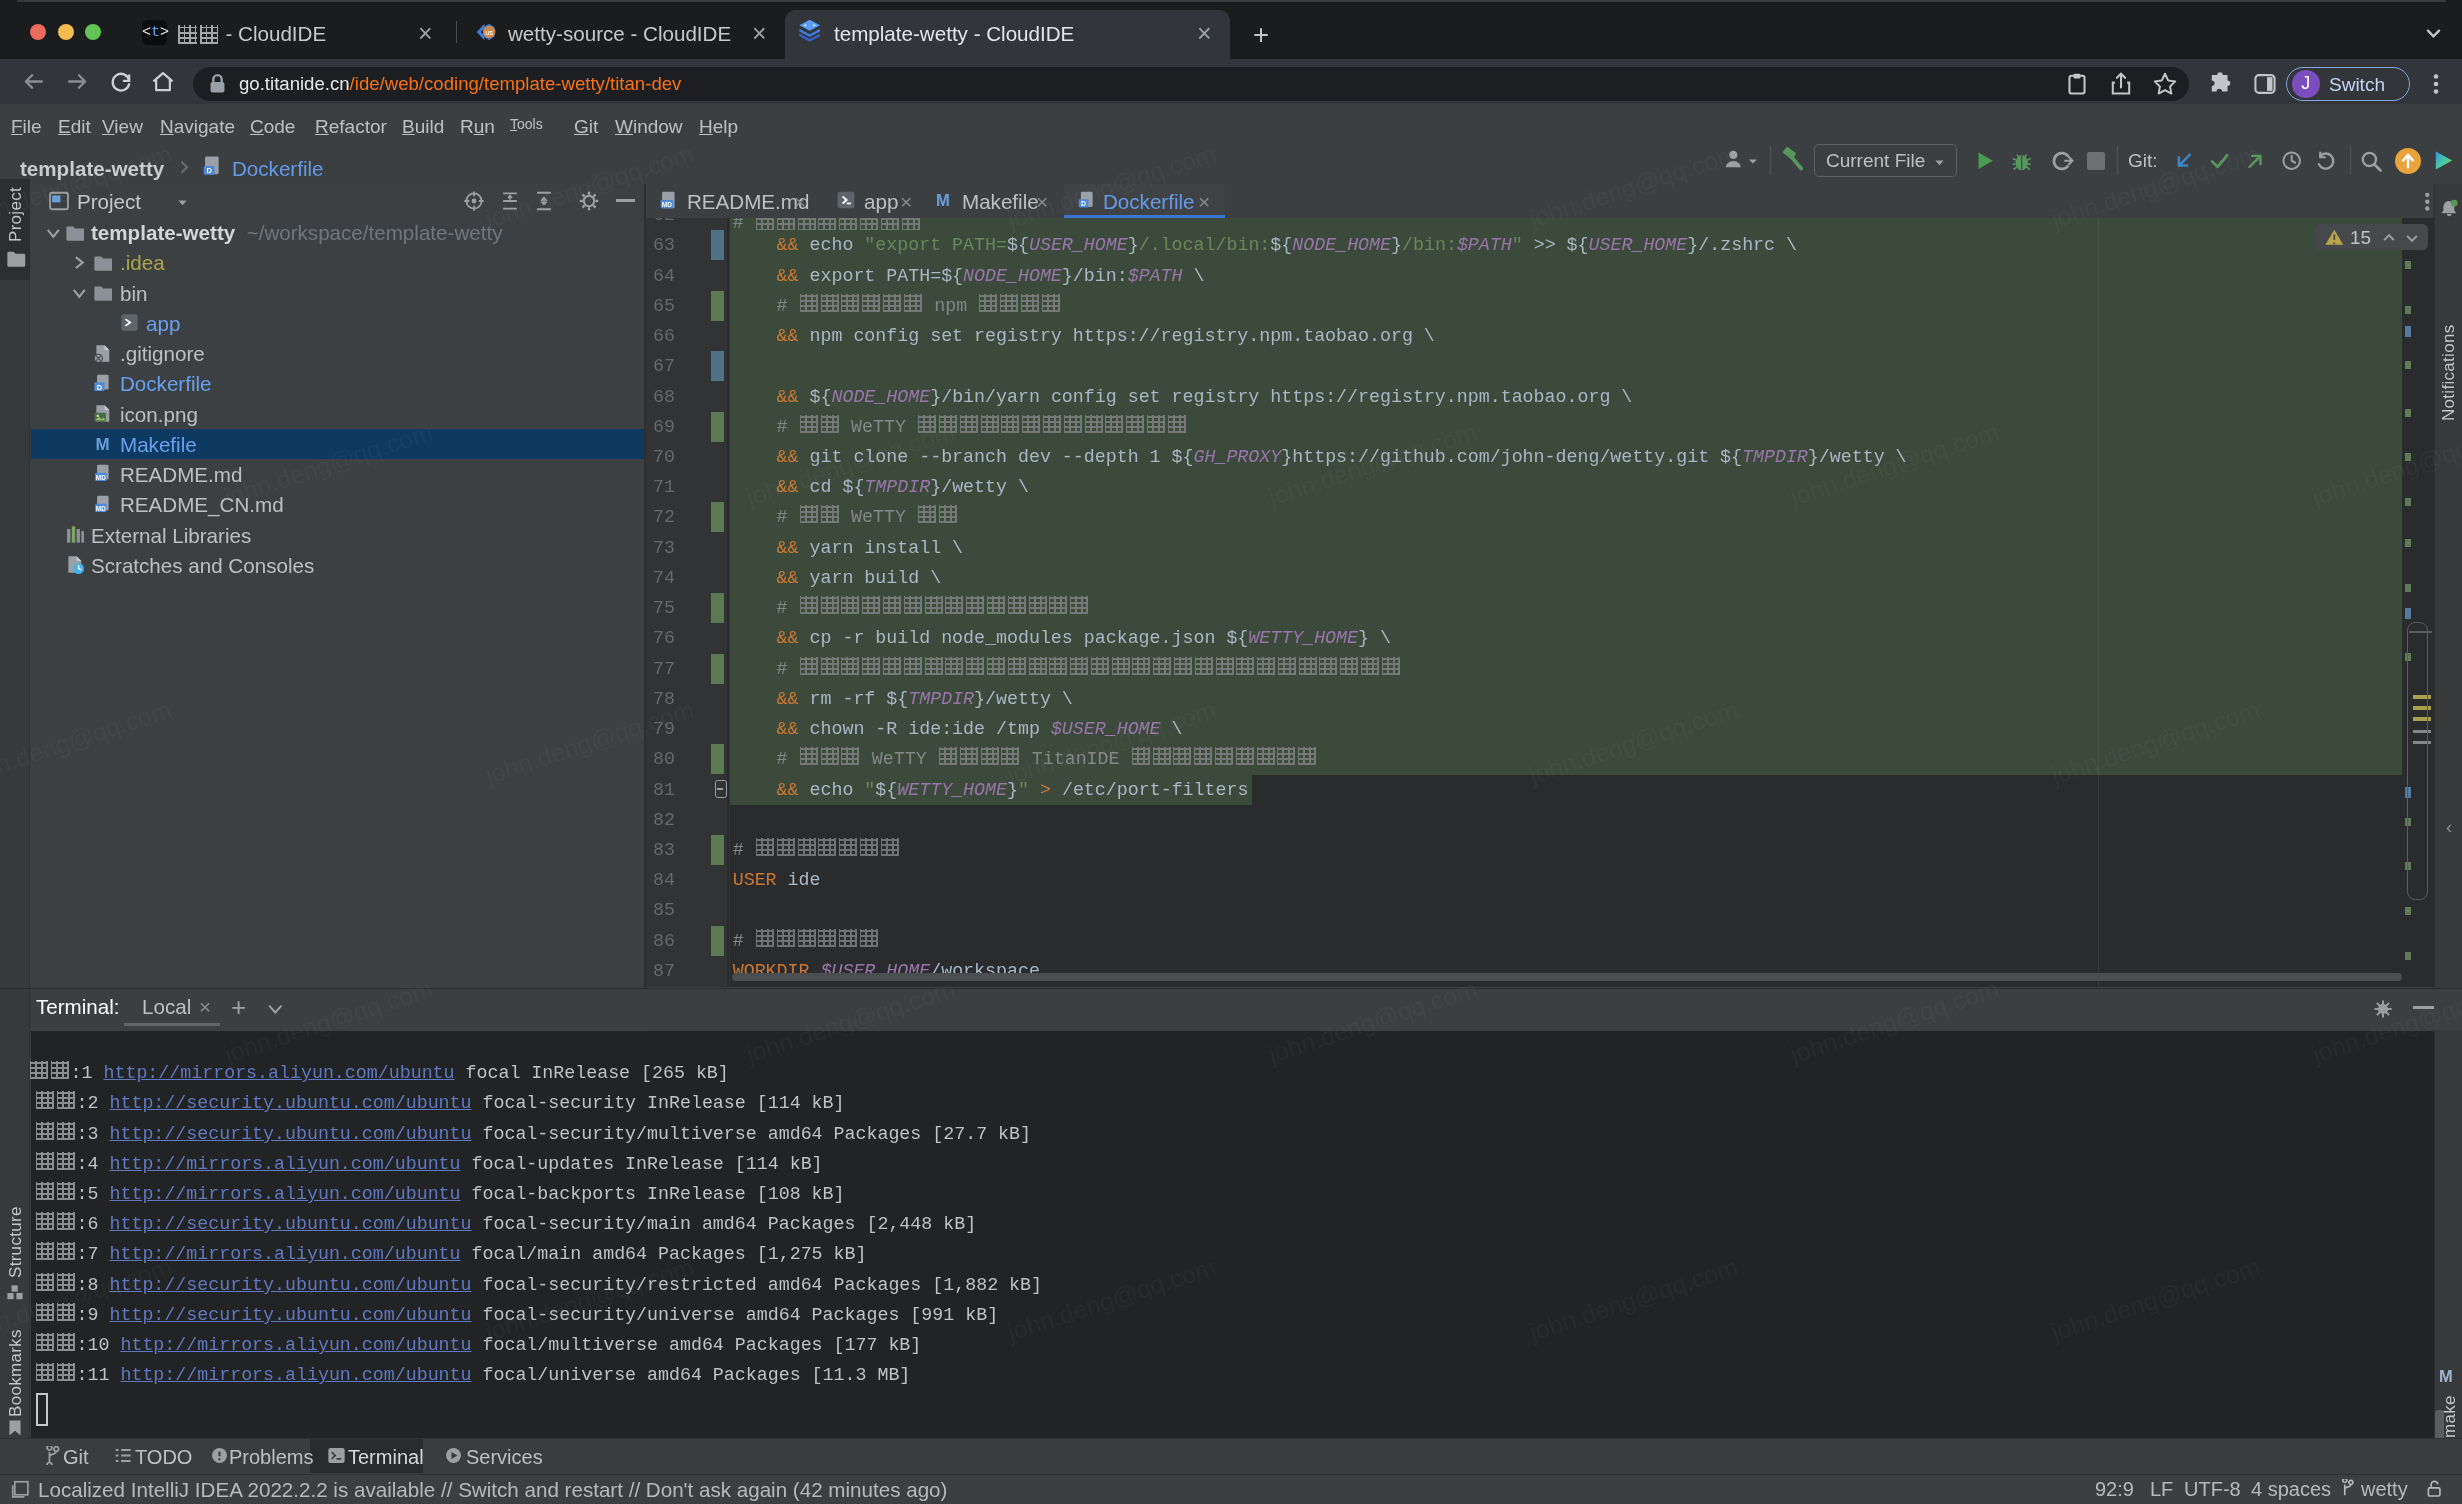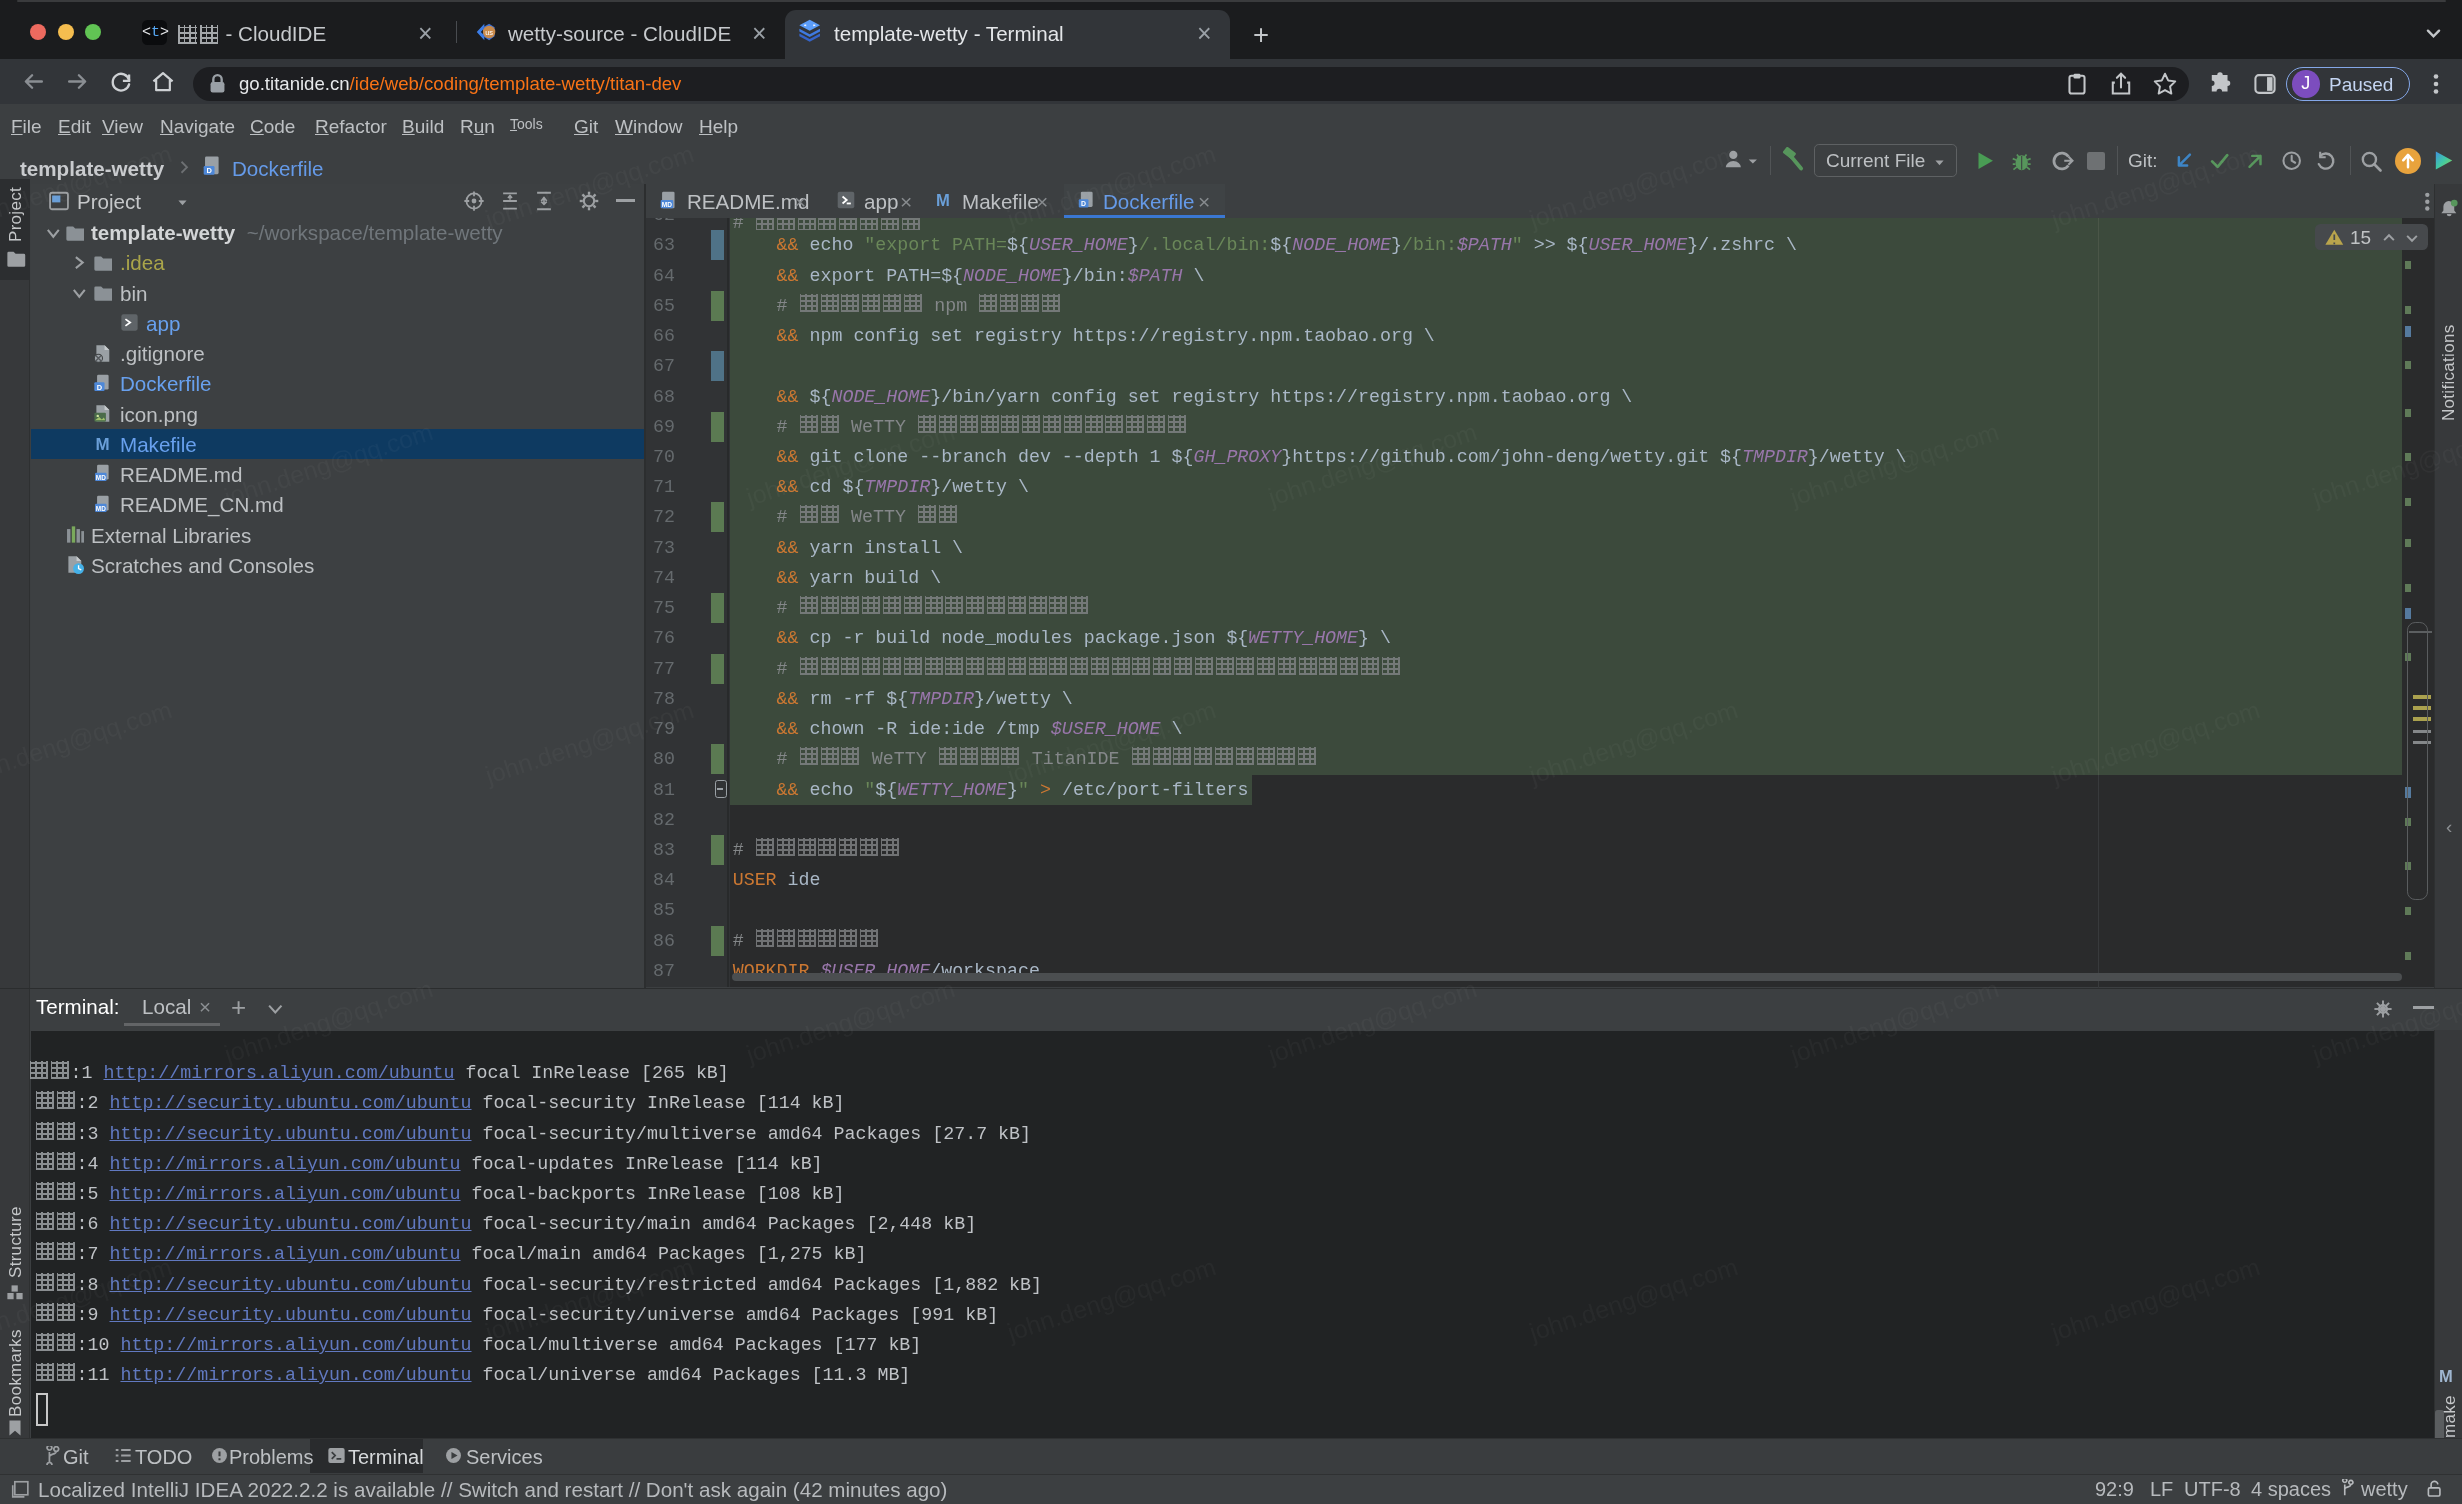--- a/index.html
+++ b/index.html
@@ -35,21 +35,21 @@
     </svg></div>
 <div class="a" style="left:508px;top:22px;font-size:20.6px;color:#c7cacd">wetty-source - CloudIDE</div>
 <div class="a" style="left:752px;top:19px;font-size:25px;color:#9aa0a6">×</div>
 <div class="a" style="left:785px;top:9.6px;width:445px;height:49px;background:#323539;border-radius:11px 11px 0 0"></div>
 <div class="a" style="left:798px;top:18.6px"><svg style="" width="23.4" height="25" viewBox="0 0 34 36">
       <path d="M17 1 L32 9 L17 17 L2 9 Z" fill="#5b9cf8"></path>
       <path d="M2 14 L17 22 L32 14 L32 18 L17 26 L2 18 Z" fill="#3f7ae0"></path>
       <path d="M2 21 L17 29 L32 21 L32 25 L17 33 L2 25 Z" fill="#3564c9"></path>
       <path d="M12 8.5 L9 9 L12 9.5 M22 8.5 L25 9 L22 9.5" stroke="#fff" stroke-width="1.5" fill="none"></path>
     </svg></div>
-<div class="a" style="left:834px;top:22px;font-size:20.6px;color:#e4e6e9">template-wetty - Terminal</div>
+<div class="a" style="left:834px;top:22px;font-size:20.6px;color:#e4e6e9">template-wetty - CloudIDE</div>
 <div class="a" style="left:1197px;top:19px;font-size:25px;color:#9aa0a6">×</div>
 <div class="a" style="left:1253px;top:19px;font-size:27.5px;color:#c3c6c9;font-weight:400">+</div>
 <div class="a" style="left:2421px;top:20.6px"><svg style="" width="25" height="25" viewBox="0 0 36 36">
       <path d="M10 14 L18 22 L26 14" stroke="#c3c6c9" stroke-width="3.5" fill="none" stroke-linecap="round"></path>
     </svg></div>
 <div class="a" style="left:0;top:59px;width:2462px;height:45px;background:#323539"></div>
 <div class="a" style="left:20.6px;top:69px"><svg style="" width="25" height="25" viewBox="0 0 36 36">
       <path d="M30 18 L8 18 M16 9 L7 18 L16 27" stroke="#8a8e93" stroke-width="3.4" fill="none" stroke-linecap="round" stroke-linejoin="round"></path>
     </svg></div>
 <div class="a" style="left:65px;top:69px"><svg style="" width="25" height="25" viewBox="0 0 36 36">
@@ -81,21 +81,21 @@
     </svg></div>
 <div class="a" style="left:2207px;top:71px"><svg style="" width="26" height="26" viewBox="0 0 38 38">
       <path d="M15 6 a4 4 0 0 1 8 0 h7 v8 a4 4 0 0 1 0 8 v8 h-8 a4 4 0 0 0 -8 0 H7 v-8 a4 4 0 0 0 0 -8 V6 Z" fill="#c3c6c9"></path>
     </svg></div>
 <div class="a" style="left:2252px;top:71px"><svg style="" width="26" height="26" viewBox="0 0 38 38">
       <rect x="5" y="6" width="28" height="26" rx="5" stroke="#c3c6c9" stroke-width="3" fill="none"></rect>
       <rect x="22" y="9" width="8" height="20" fill="#c3c6c9"></rect>
     </svg></div>
 <div class="a" style="left:2286px;top:67px;width:124px;height:34px;border:1.7px solid #84a7e8;border-radius:18px"></div>
 <div class="a" style="left:2292px;top:70px;width:27.5px;height:27.5px;border-radius:50%;background:#7c4dbe;color:#fff;font-size:18px;text-align:center;line-height:27.5px">J</div>
-<div class="a" style="left:2329px;top:74px;font-size:19px;color:#c4d5f2">Paused</div>
+<div class="a" style="left:2329px;top:74px;font-size:19px;color:#c4d5f2">Switch</div>
 <div class="a" style="left:2423px;top:71px"><svg style="" width="26" height="26" viewBox="0 0 38 38">
       <circle cx="19" cy="8" r="3.4" fill="#c3c6c9"></circle>
       <circle cx="19" cy="19" r="3.4" fill="#c3c6c9"></circle>
       <circle cx="19" cy="30" r="3.4" fill="#c3c6c9"></circle>
     </svg></div>
 <div class="a" style="left:0;top:104px;width:2462px;height:1400px;background:#3c3f41"></div>
 <div class="a" style="left:11px;top:116px;font-size:19px;color:#bdc0c3"><span style="text-decoration:underline">F</span>ile</div>
 <div class="a" style="left:58px;top:116px;font-size:19px;color:#bdc0c3"><span style="text-decoration:underline">E</span>dit</div>
 <div class="a" style="left:102px;top:116px;font-size:19px;color:#bdc0c3"><span style="text-decoration:underline">V</span>iew</div>
 <div class="a" style="left:160px;top:116px;font-size:19px;color:#bdc0c3"><span style="text-decoration:underline">N</span>avigate</div>

